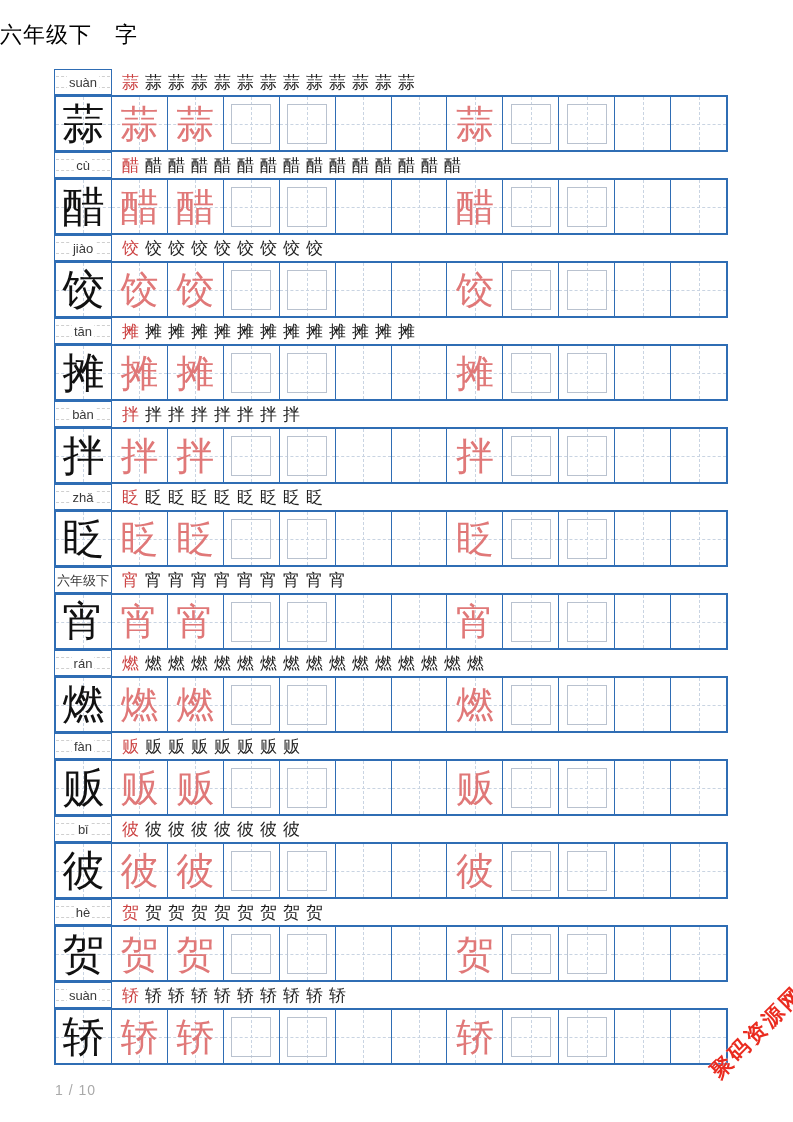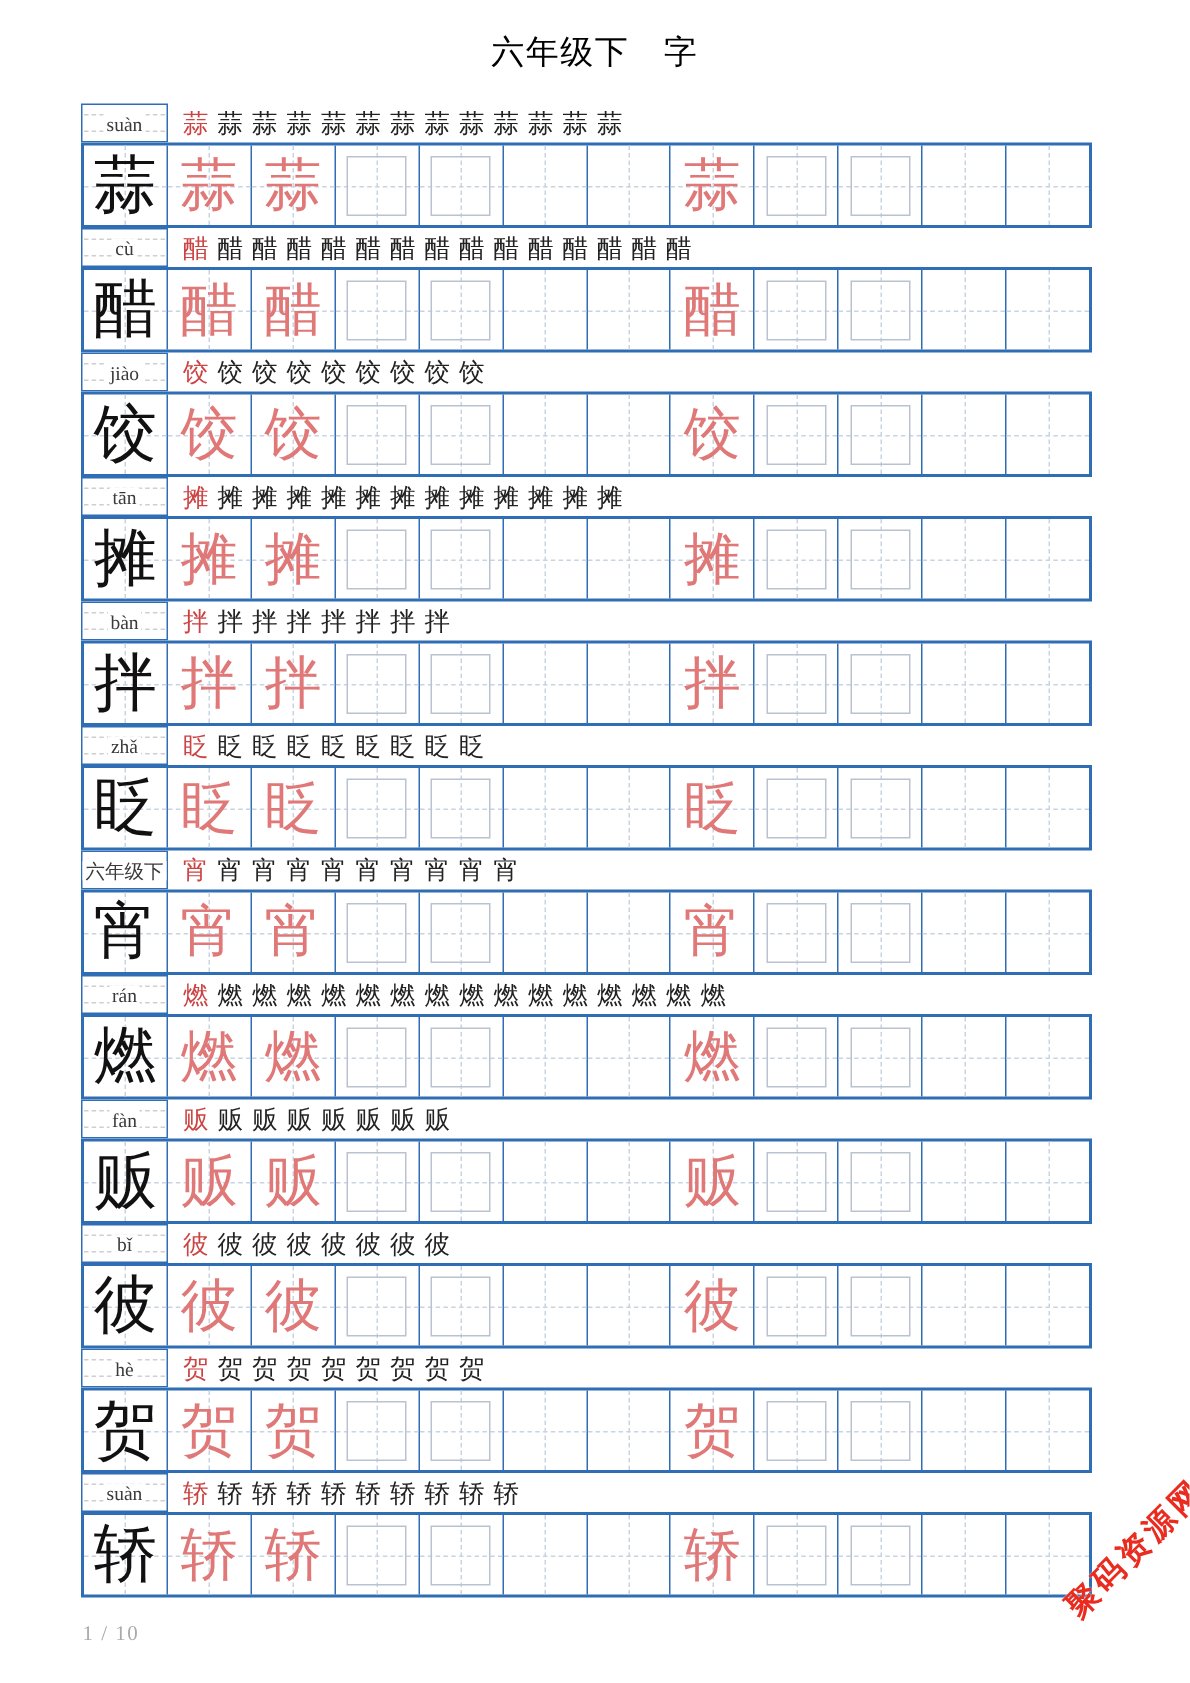--- a/index.html
+++ b/index.html
@@ -13,37 +13,37 @@
     --watermark:#ea2b1f;
   }
   *{margin:0;padding:0;box-sizing:border-box;}
   html,body{background:#ffffff;}
   body{
     width:793px;height:1122px;position:relative;overflow:hidden;
     font-family:"Liberation Sans",sans-serif;
   }
   .page-title{
     position:absolute;top:20px;left:0;width:100%;
-    text-align:center;font-size:22px;color:#000;
+    font-size:22px;color:#000;
     font-family:"Liberation Sans",sans-serif;
     letter-spacing:1px;
   }
   .sheet{position:absolute;left:54px;top:69px;width:674px;}
   .group{width:100%;}
   .strip{height:26px;display:flex;align-items:stretch;}
   .pinyin-box{
     width:58px;border:1.5px solid var(--blue);background:#fff;
     position:relative;display:flex;align-items:center;justify-content:center;
   }
   .pinyin-box .p-line{position:absolute;left:1px;right:1px;border-top:1px dashed #cfcfcf;}
   .pinyin-box .p-line.t{top:6px;}
   .pinyin-box .p-line.b{bottom:6px;}
   .pinyin-box span{
     position:relative;background:#fff;padding:0 2px;font-size:13px;color:#3a3a3a;
-    font-family:Liberation Serif, serif;line-height:1;
+    font-family:Liberation Sans, sans-serif;line-height:1;
   }
   .stroke-row{
     flex:1;display:flex;align-items:center;padding-left:10px;gap:6px;
     font-family:"Liberation Serif",serif;font-size:17px;line-height:1;
     overflow:hidden;white-space:nowrap;
   }
   .stroke-row .sg{color:#222;}
   .stroke-row .sg.first{color:var(--red-stroke);}
   .char-row{
     height:57px;display:flex;border:2px solid var(--blue);background:#fff;
@@ -60,21 +60,21 @@
     font-family:"Liberation Serif",serif;line-height:1;
   }
   .cell.main .glyph{font-size:42px;color:var(--ink);}
   .cell.red .glyph{font-size:38px;color:var(--red-char);}
   .cell .inner-box{
     position:absolute;z-index:2;width:40px;height:40px;left:50%;top:50%;
     transform:translate(-50%,-50%);border:1px solid var(--gray-box);background:transparent;
   }
   .page-indicator{
     position:absolute;left:55px;top:1082px;font-size:14px;color:var(--page-num);
-    font-family:Liberation Serif, serif;letter-spacing:1px;
+    font-family:Liberation Sans, sans-serif;letter-spacing:1px;
   }
   .watermark{
     position:absolute;left:682px;top:1018px;width:150px;text-align:center;
     transform:rotate(-45deg);transform-origin:center center;
     color:var(--watermark);font-size:21px;font-weight:bold;letter-spacing:3px;
     font-family:"Liberation Serif",serif;
     text-shadow:0 0 1px #ffffff;
     z-index:5;pointer-events:none;
   }
 </style>

